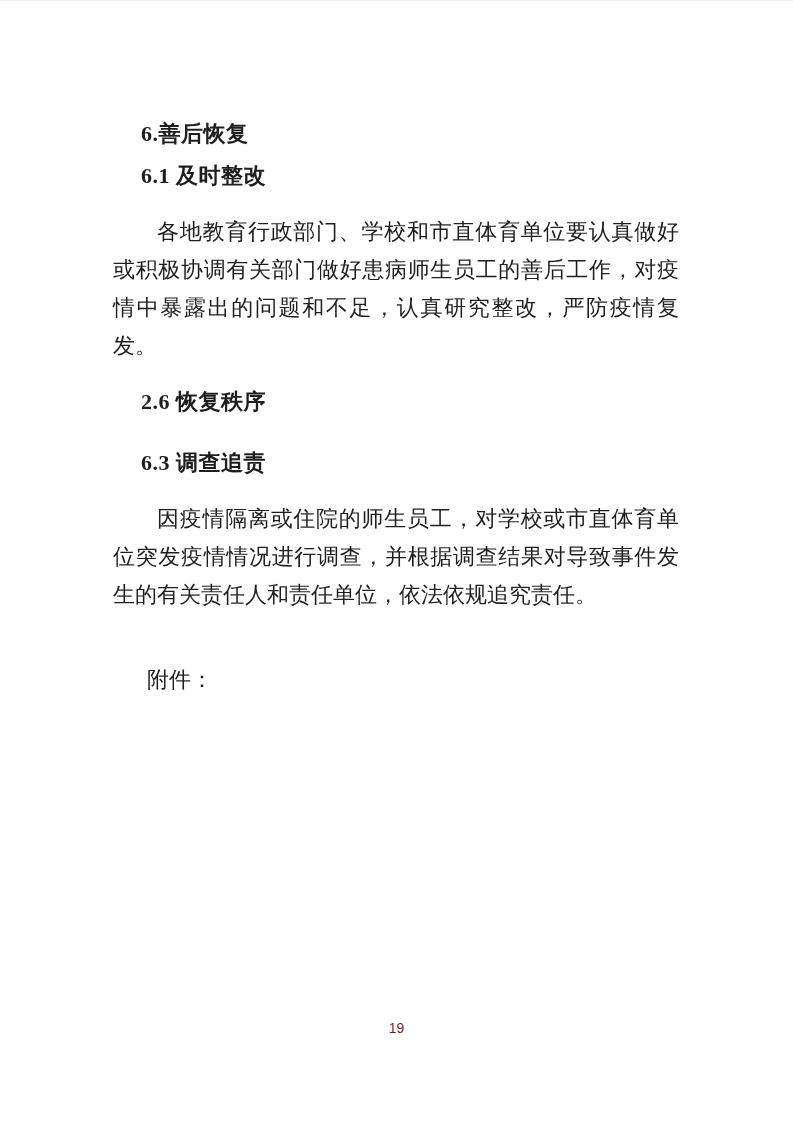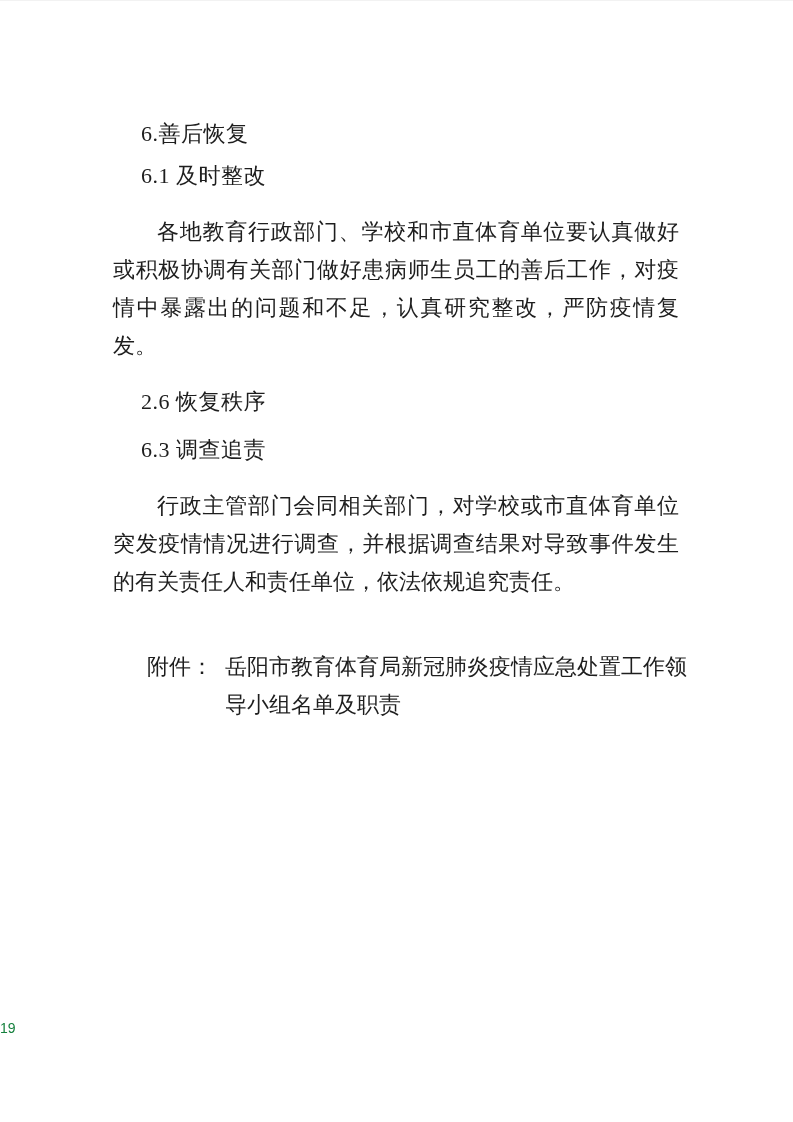--- a/index.html
+++ b/index.html
@@ -21,81 +21,79 @@
     position: absolute;
     left: 97px;
     top: 112px;
     width: 598px;
     font-size: 22px;
     color: #1e1e1e;
   }
   .hd {
     margin: 0;
     font-size: 22px;
-    font-weight: 400;
+    font-weight: 700;
     line-height: 42px;
     text-indent: 2em;
     letter-spacing: 0.5px;
   }
   .hd-63 {
-    margin-top: 6px;
+    margin-top: 19px;
   }
   .para {
     margin: 16px;
     line-height: 38px;
     text-indent: 2em;
     text-align: justify;
     word-break: break-all;
   }
   .attachment {
     margin-top: 47px;
     padding-left: 50px;
     display: flex;
     line-height: 38px;
-    gap: 12px;
   }
   .att-label {
     white-space: nowrap;
     flex: 0 0 auto;
   }
   .att-text {
     width: 495px;
     text-align: left;
   }
   .page-number {
     position: absolute;
     left: 0;
     right: 0;
     top: 1019px;
-    text-align: left;
+    text-align: center;
     font-family: "Liberation Sans", "DejaVu Sans", sans-serif;
     font-size: 14px;
-    color: #15803d;
+    color: #7f1d1d;
   }
 </style>
 </head>
 <body>
 
 <div class="page">
   <div class="content">
 
     <h2 class="hd">6.善后恢复</h2>
 
     <h2 class="hd">6.1 及时整改</h2>
 
     <p class="para">各地教育行政部门、学校和市直体育单位要认真做好或积极协调有关部门做好患病师生员工的善后工作，对疫情中暴露出的问题和不足，认真研究整改，严防疫情复发。</p>
 
     <h2 class="hd">2.6 恢复秩序</h2>
 
 
     <h2 class="hd hd-63">6.3 调查追责</h2>
 
-    <p class="para">行政主管部门会同相关部门，对学校或市直体育单位突发疫情情况进行调查，并根据调查结果对导致事件发生的有关责任人和责任单位，依法依规追究责任。</p>
+    <p class="para">因疫情隔离或住院的师生员工，对学校或市直体育单位突发疫情情况进行调查，并根据调查结果对导致事件发生的有关责任人和责任单位，依法依规追究责任。</p>
 
     <div class="attachment">
       <span class="att-label">附件：</span>
-      <span class="att-text">岳阳市教育体育局新冠肺炎疫情应急处置工作领导小组名单及职责</span>
     </div>
 
   </div>
 
   <div class="page-number">19</div>
 </div>
 
 </body></html>

